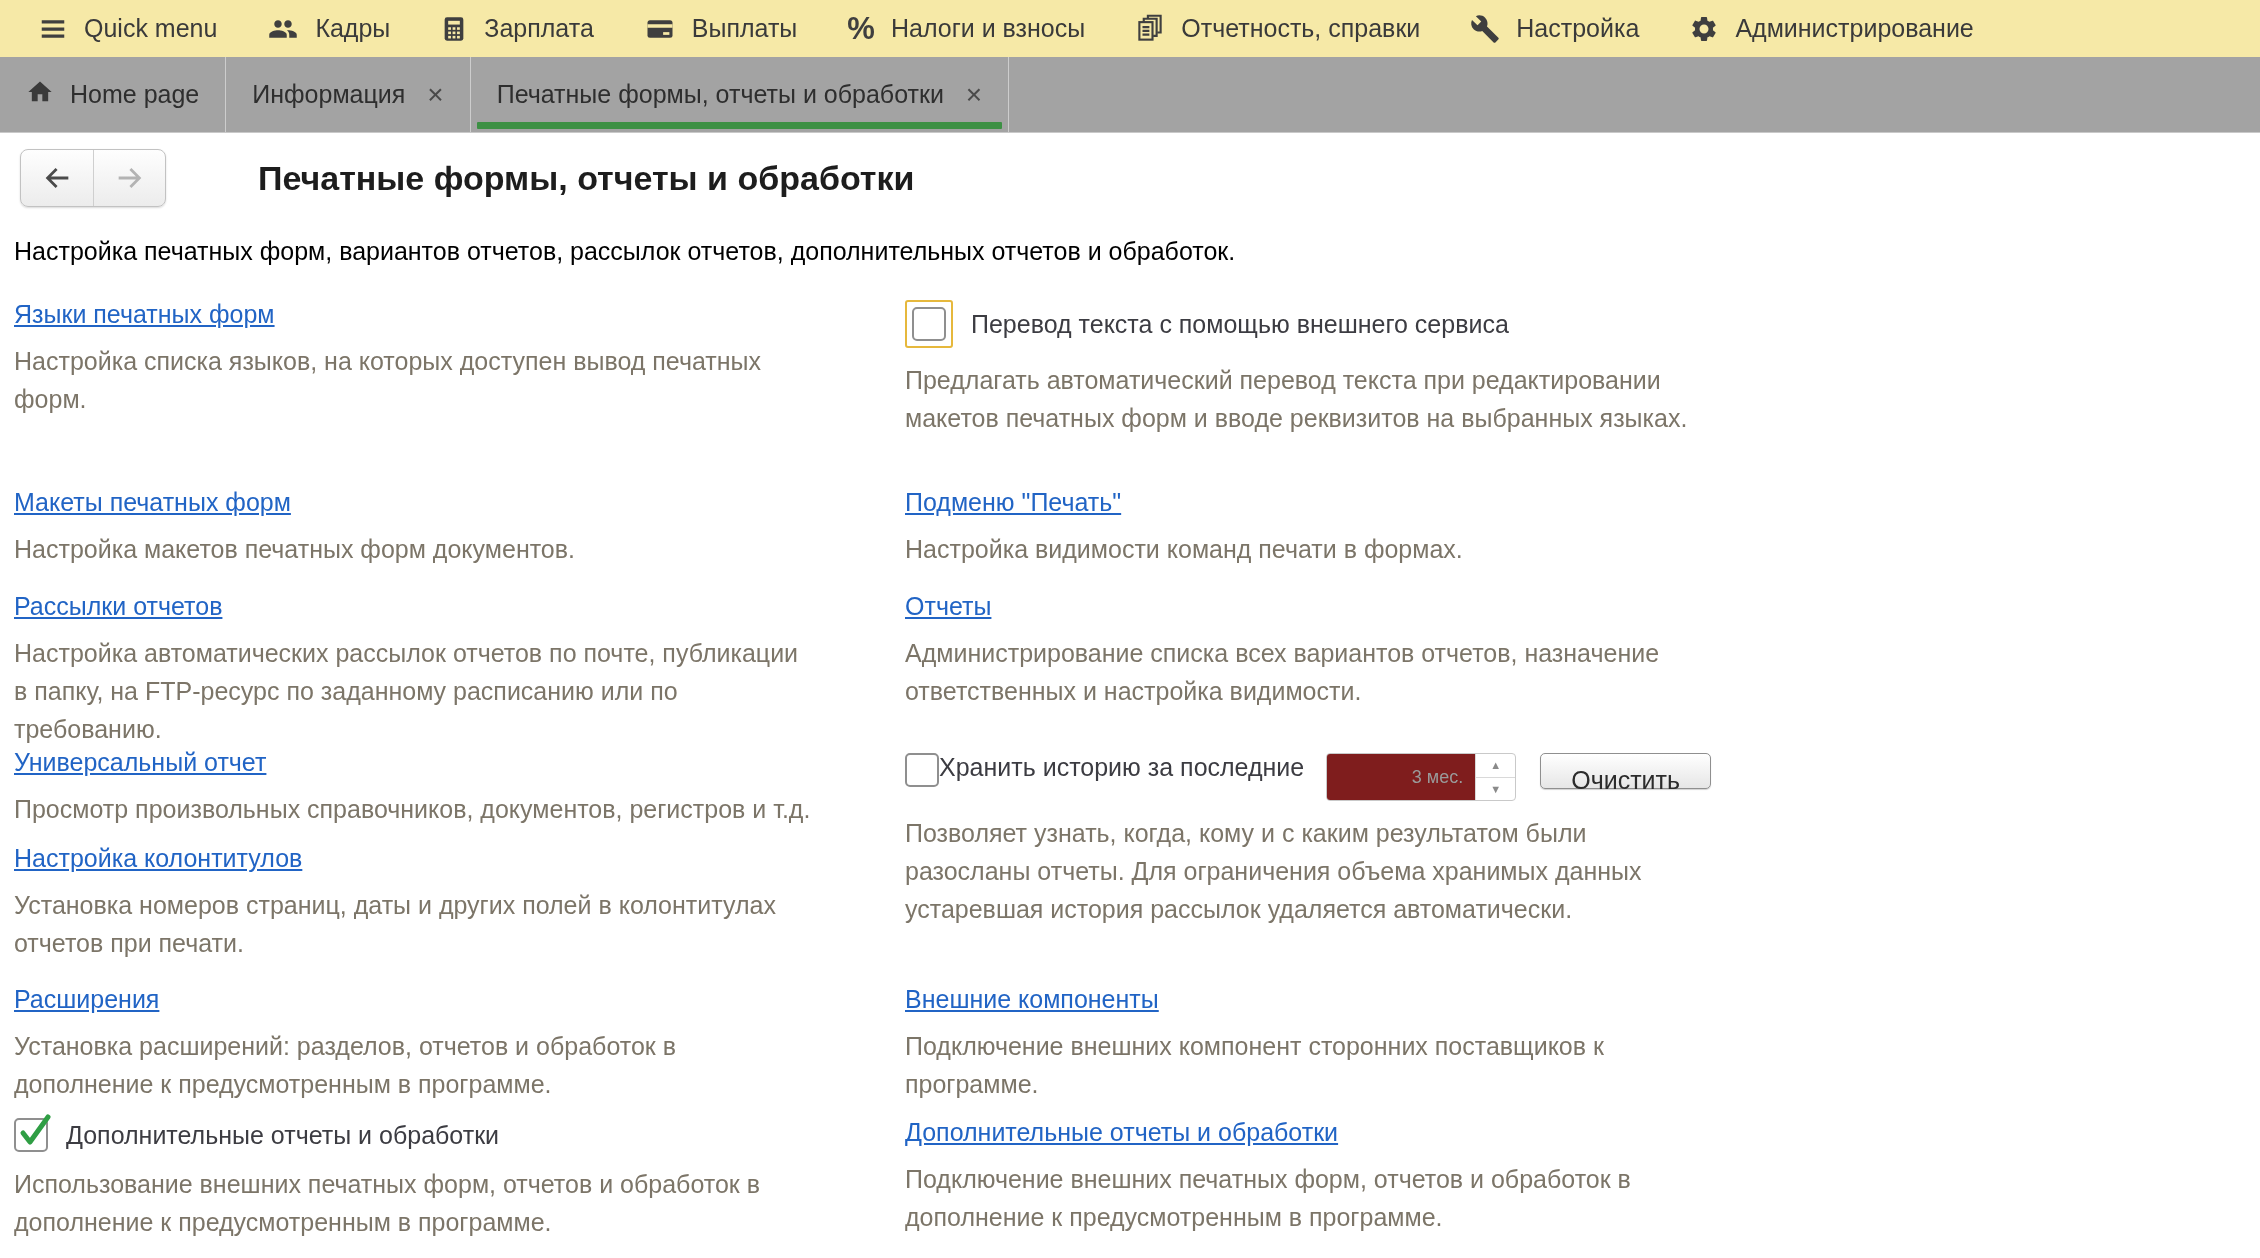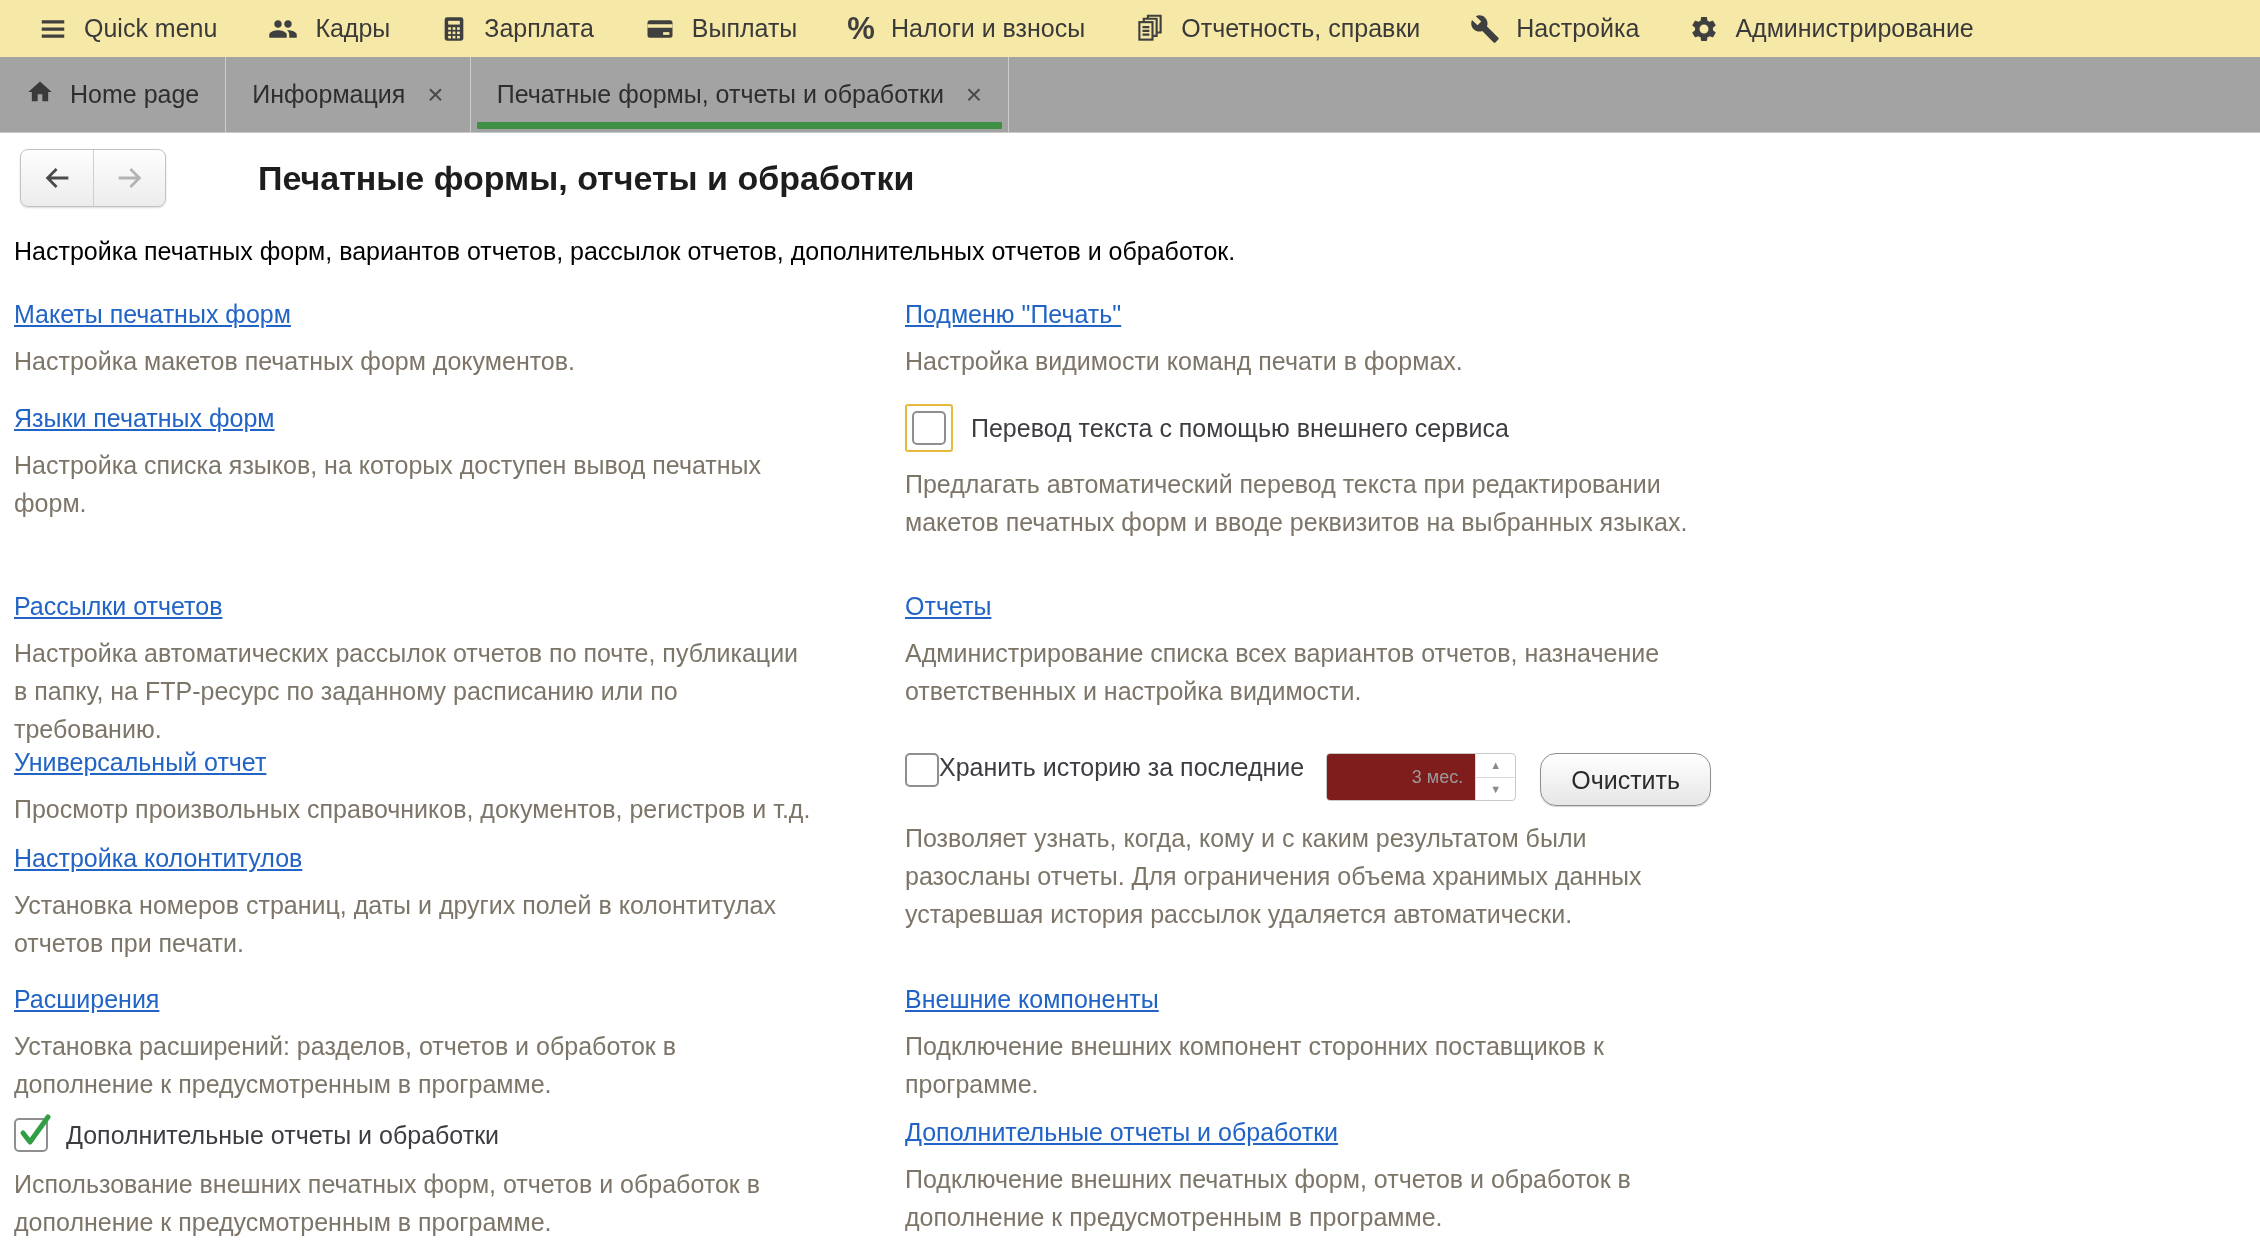--- a/index.html
+++ b/index.html
@@ -57,23 +57,23 @@
   .hist { display:flex; align-items:flex-start; margin-top:5px; }
   .numgroup { display:flex; margin-left:22px; border:1px solid #c9c9c9; border-radius:4px;
               overflow:hidden; height:48px; background:#fff; }
   .numinput { width:148px; height:100%; border:none; outline:none; text-align:right;
               padding-right:12px; font-size:18px; color:#9a9a9a; background:#7f1d1d;
               font-family:"Liberation Sans", sans-serif; }
   .spin { width:40px; display:flex; flex-direction:column; border-left:1px solid #d9d9d9; }
   .spin div { flex:1; display:flex; align-items:center; justify-content:center;
               font-size:11px; color:#8a8a8a; cursor:pointer; }
   .spin div:first-child { border-bottom:1px solid #d9d9d9; }
-  .btn { margin-left:24px; height:53px; padding:12px 30px; font-size:25px; color:#2c2c2c;
+  .btn { margin-left:24px; height:36px; padding:12px 30px; font-size:25px; color:#2c2c2c;
          background:linear-gradient(#ffffff,#e6e6e6); border:1px solid #8f8f8f;
-         border-radius:16px; cursor:pointer; font-family:"Liberation Sans", sans-serif;
+         border-radius:5px; cursor:pointer; font-family:"Liberation Sans", sans-serif;
          box-shadow:0 1px 1px rgba(0,0,0,.18); }
 </style>
 </head>
 <body>
 
 <div class="app">
 
   <div class="topbar">
     <div class="menu-item">
       <span>
@@ -184,44 +184,44 @@
           </svg>
       </div>
     </div>
     <div class="page-title">Печатные формы, отчеты и обработки</div>
   </div>
 
   <div class="subtitle">Настройка печатных форм, вариантов отчетов, рассылок отчетов, дополнительных отчетов и обработок.</div>
 
   <div class="cols">
 
-    <div class="grow rA">
-      <div>
-        <a class="lnk">Макеты печатных форм</a>
-        <div class="desc">Настройка макетов печатных форм документов.</div>
-      </div>
-      <div>
-        <a class="lnk">Подменю "Печать"</a>
-        <div class="desc">Настройка видимости команд печати в формах.</div>
-      </div>
-    </div>
-
     <div class="grow rB">
       <div>
         <a class="lnk">Языки печатных форм</a>
         <div class="desc">Настройка списка языков, на которых доступен вывод печатных форм.</div>
       </div>
       <div>
         <div class="cbrow">
           <span class="focusring">
             <span class="cb"></span>
           </span>
           <span class="cb-label">Перевод текста с помощью внешнего сервиса</span>
         </div>
         <div class="desc">Предлагать автоматический перевод текста при редактировании макетов печатных форм и вводе реквизитов на выбранных языках.</div>
+      </div>
+    </div>
+
+    <div class="grow rA">
+      <div>
+        <a class="lnk">Макеты печатных форм</a>
+        <div class="desc">Настройка макетов печатных форм документов.</div>
+      </div>
+      <div>
+        <a class="lnk">Подменю "Печать"</a>
+        <div class="desc">Настройка видимости команд печати в формах.</div>
       </div>
     </div>
 
     <div class="grow rC">
       <div>
         <a class="lnk">Рассылки отчетов</a>
         <div class="desc">Настройка автоматических рассылок отчетов по почте, публикации в папку, на FTP-ресурс по заданному расписанию или по требованию.</div>
       </div>
       <div>
         <a class="lnk">Отчеты</a>

